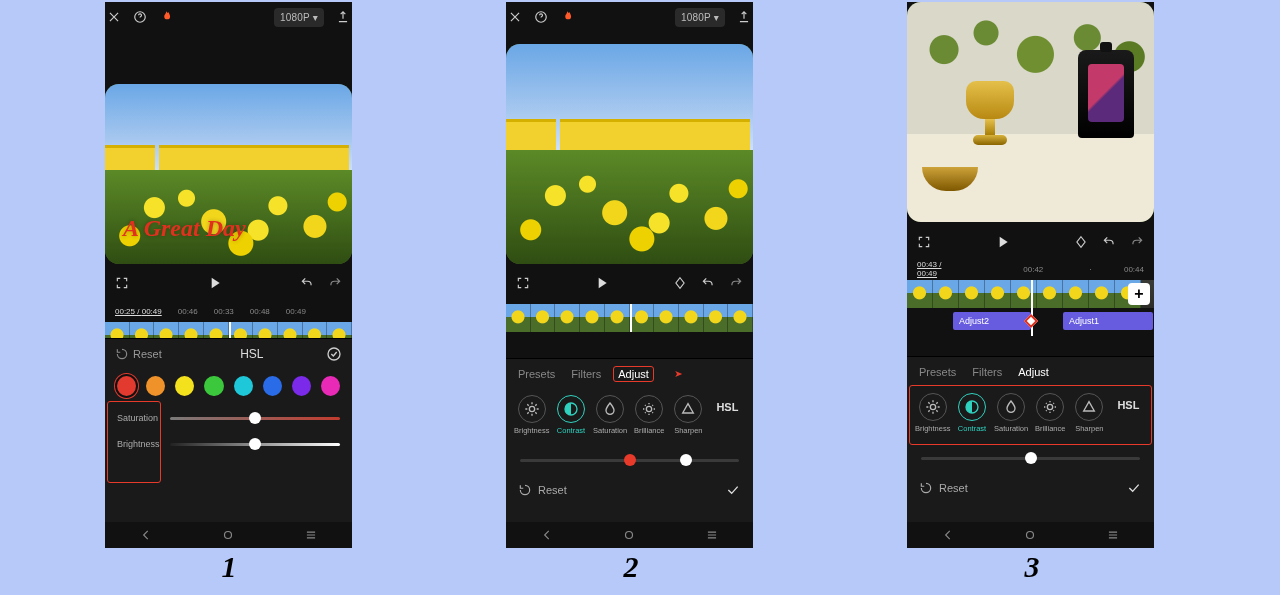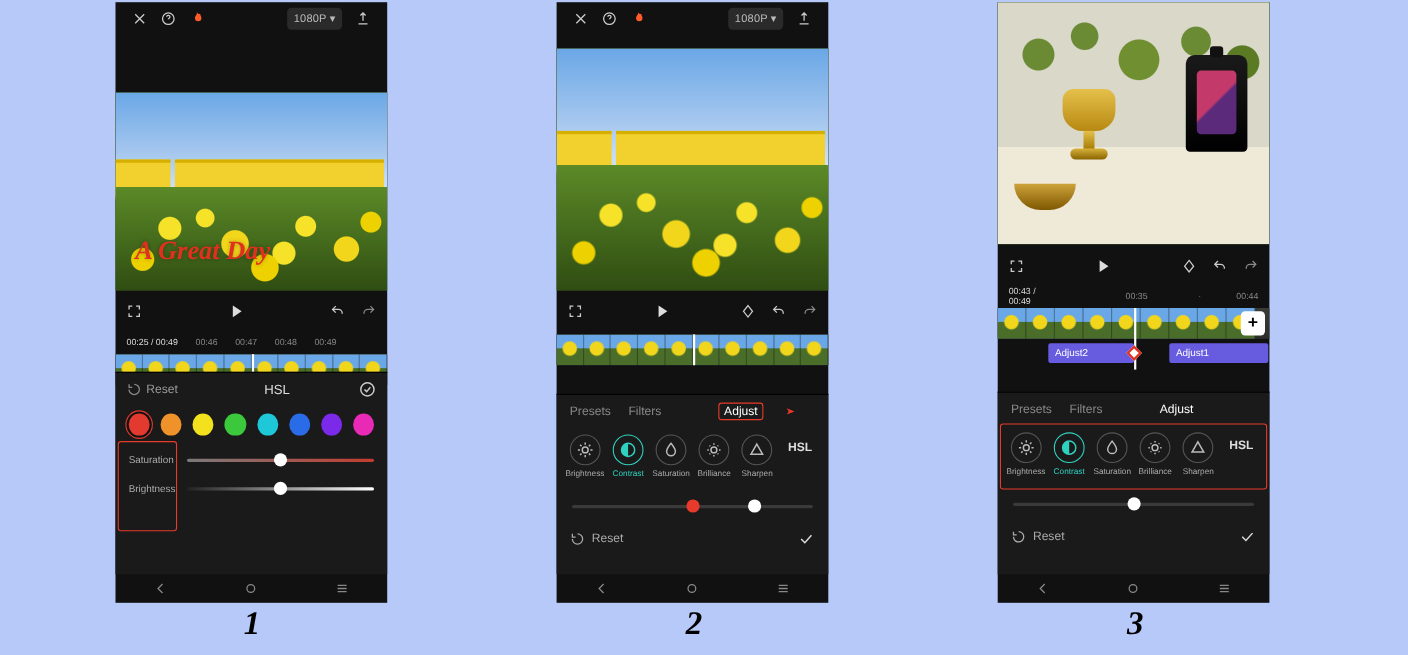--- a/index.html
+++ b/index.html
@@ -29,33 +29,34 @@
     position:absolute;
     top:552px;
     font: italic 900 30px/1 Georgia, 'Times New Roman', serif;
     color:#000;
     text-align:center;
     width:40px;
   }
   .n1{ left:209px;} .n2{ left:611px;} .n3{ left:1012px;}
 
   
-  .topbar { height: 30px; display:flex; align-items:center; padding: 0 15px; gap:12px; font-size:12px;}
+  .topbar { height: 30px; display:flex; align-items:center; padding: 0 2px; gap:12px; font-size:12px;}
   .icon   { display:inline-flex; align-items:center; justify-content:center; }
   .icon svg { display:block; }
   .spacer { flex:1; }
   .resbadge {
     background:#2a2a2a; color:#bbb; font-size:10px;
     padding:4px 6px; border-radius:4px; letter-spacing:.2px;
   }
 
   
   .preview {
     width:100%; height:180px; position:relative; overflow:hidden;
     background:#4a6e2a;
+    border-radius:14px;
   }
   .sky{
     position:absolute;left:0;top:0;right:0;height:52%;
     background:linear-gradient(#6aa7e6 0%, #a7c8ef 60%, #d6e6f7 100%);
   }
   .awn{ position:absolute; height:36px; top:34%; background:#f2d02e; border-top:3px solid #d6b000;}
   .a1{left:0;width:50px;}
   .a2{left:54px;width:190px;}
   .flr{
     position:absolute;left:0;bottom:0;right:0;height:52%;
@@ -111,21 +112,21 @@
 
   
   .ctrlrow{
     height:38px;display:flex;align-items:center;padding:0 10px;gap:14px;color:#ccc;
   }
   .ctrlrow .spacer{flex:1;}
   .p3 .ctrlrow{ padding-top:2px; }
 
   
   .tline{ height:18px; padding:0 10px; font-size:8px; color:#888; display:flex; align-items:center; gap:16px; overflow:hidden;}
-  .tline .cur{color:#ddd;}
+  .tline .cur{color:#ddd;text-decoration:underline;}
   .fr-row{ height:28px; margin:2px 0 0; position:relative; background:linear-gradient(#3a3a36,#2c2c28);
     display:flex; overflow:hidden;}
   .frame{width:26px;height:100%;border-right:1px solid rgba(0,0,0,.3);
     background:
      radial-gradient(circle at 50% 46%, #f2d61c 0 6px, transparent 7px),
      linear-gradient(#6aa7e6 0 46%, #4a6e2a 46% 100%);
   }
   .fr-row .plus{width:22px;height:22px;border-radius:4px;background:#fff;color:#000;position:absolute;right:4px;top:3px;display:flex;align-items:center;justify-content:center;font-weight:700;}
 
   .adj-track{ height:28px; position:relative;}
@@ -134,21 +135,21 @@
   .playhead{position:absolute;top:0;bottom:0;width:2px;background:#fff;}
   .diamond{position:absolute;width:10px;height:10px;background:#fff;border:2px solid #e2301f;transform:rotate(45deg);left:-5px;top:-2px;}
 
   
   .panel{ position:absolute; left:0;right:0; bottom:26px; background:#1a1a1a; border-top:1px solid #000; }
   .panel .hdr{height:30px;display:flex;align-items:center;padding:0 10px;font-size:11px;color:#999;position:relative;}
   .panel .hdr .title{flex:1;text-align:center;color:#ddd;font-size:12px;}
   .panel .hdr .ok{position:absolute;right:10px;}
 
   .tabs{height:30px;display:flex;align-items:center;gap:16px;padding:0 12px;font-size:11px;color:#888;position:relative;}
-  .tabs .act{color:#fff;margin-left:36px;}
+  .tabs .act{color:#fff;}
   .redbox{border:1.5px solid #e83a2a;border-radius:3px;padding:1px 4px;margin:-1px -4px;}
   .arrow{ margin-left:4px; }
 
   .swatches{height:34px;display:flex;align-items:center;gap:10px;padding:0 12px;}
   .sw{width:20px;height:20px;border-radius:50%;}
   .sw.sel{box-shadow:0 0 0 2px #111,0 0 0 3px currentColor;}
 
   .sliders{padding:2px 12px 2px 12px;}
   .srow{display:flex;align-items:center;height:26px;gap:8px;font-size:9px;color:#aaa;}
   .srow .lab{width:45px;}
@@ -248,21 +249,21 @@
       <span class="icon i14">
           <svg viewBox="0 0 24 24" fill="none" stroke="#888" stroke-width="2">
             <path d="M15 14l5-5-5-5M20 9h-9a6 6 0 00-6 6v1"></path>
           </svg>
         </span>
     </div>
 
     <div class="tline">
       <span class="cur"><span>00:25</span> / <span>00:49</span></span>
       <span>00:46</span>
-        <span>00:47</span>
+        <span>00:33</span>
         <span>00:48</span>
         <span>00:49</span>
     </div>
     <div style="position:relative;">
       <div class="fr-row">
         <div class="frame"></div>
           <div class="frame"></div>
           <div class="frame"></div>
           <div class="frame"></div>
           <div class="frame"></div>
@@ -540,21 +541,21 @@
         </span>
       <span class="icon i14">
           <svg viewBox="0 0 24 24" fill="none" stroke="#888" stroke-width="2">
             <path d="M15 14l5-5-5-5M20 9h-9a6 6 0 00-6 6v1"></path>
           </svg>
         </span>
     </div>
 
     <div class="tline">
       <span class="cur"><span>00:43</span> / <span>00:49</span></span>
-      <span style="margin-left:46px">00:35</span>
+      <span style="margin-left:46px">00:42</span>
       <span style="margin-left:30px">·</span>
       <span style="margin-left:16px">00:44</span>
     </div>
     <div style="position:relative;">
       <div class="fr-row">
         <div class="frame"></div>
           <div class="frame"></div>
           <div class="frame"></div>
           <div class="frame"></div>
           <div class="frame"></div>

